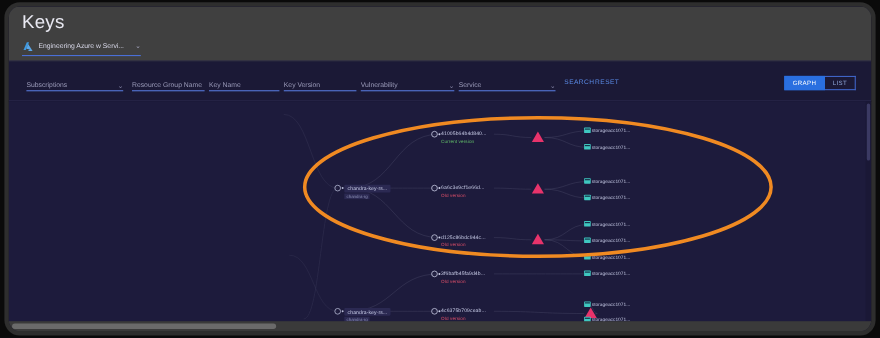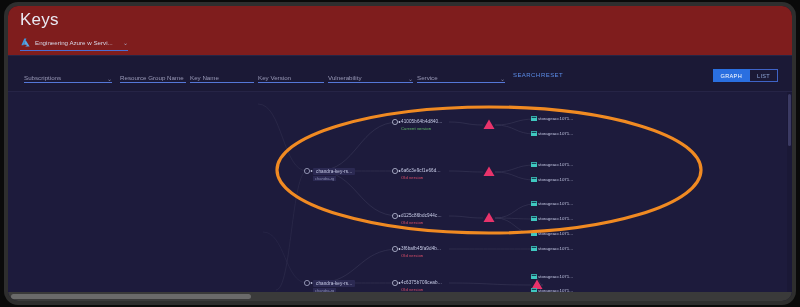--- a/index.html
+++ b/index.html
@@ -26,21 +26,21 @@
     background: #14122c;
     border-radius: 10px;
     overflow: hidden;
   }
 
   
   .header {
     position: absolute;
     left: 0; top: 0;
     width: 100%; height: 50px;
-    background: #7f1d1d;
+    background: #404040;
     border-bottom: 1px solid #272544;
   }
   .page-title {
     position: absolute;
     left: 12px; top: 4px;
     font-size: 17px;
     color: #e9e9f2;
     letter-spacing: .2px;
   }
   .sub-select {

